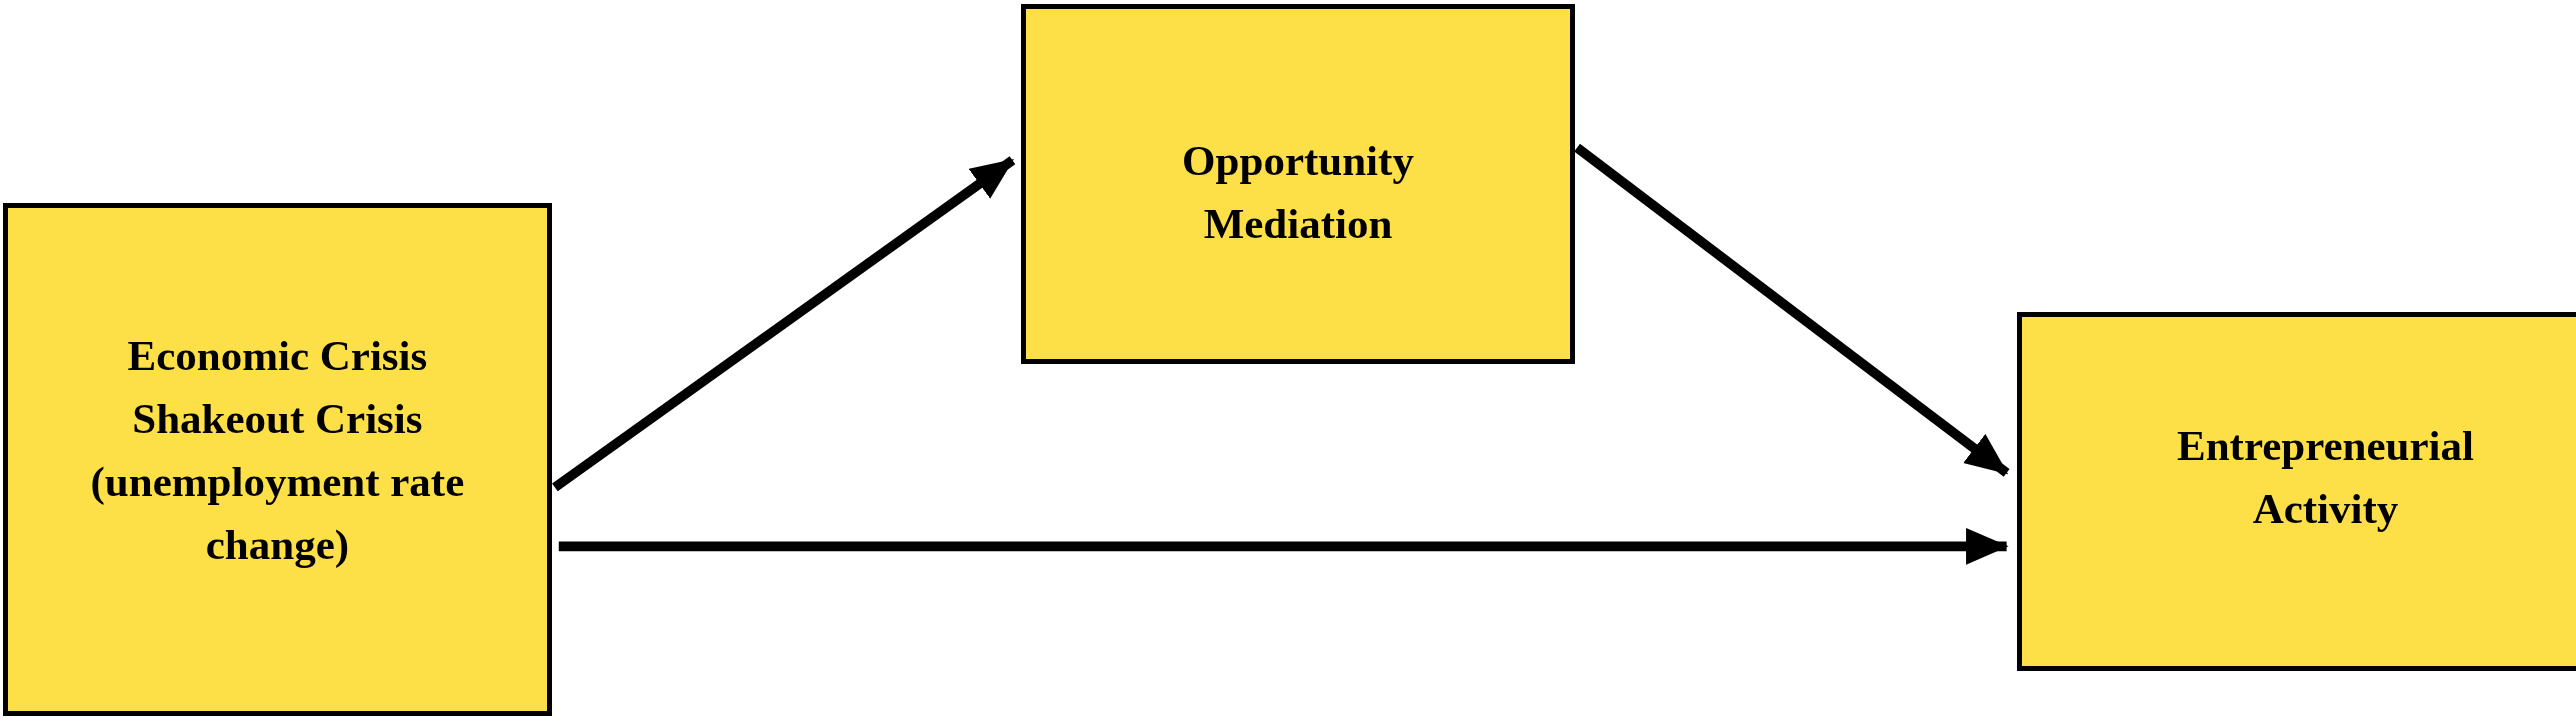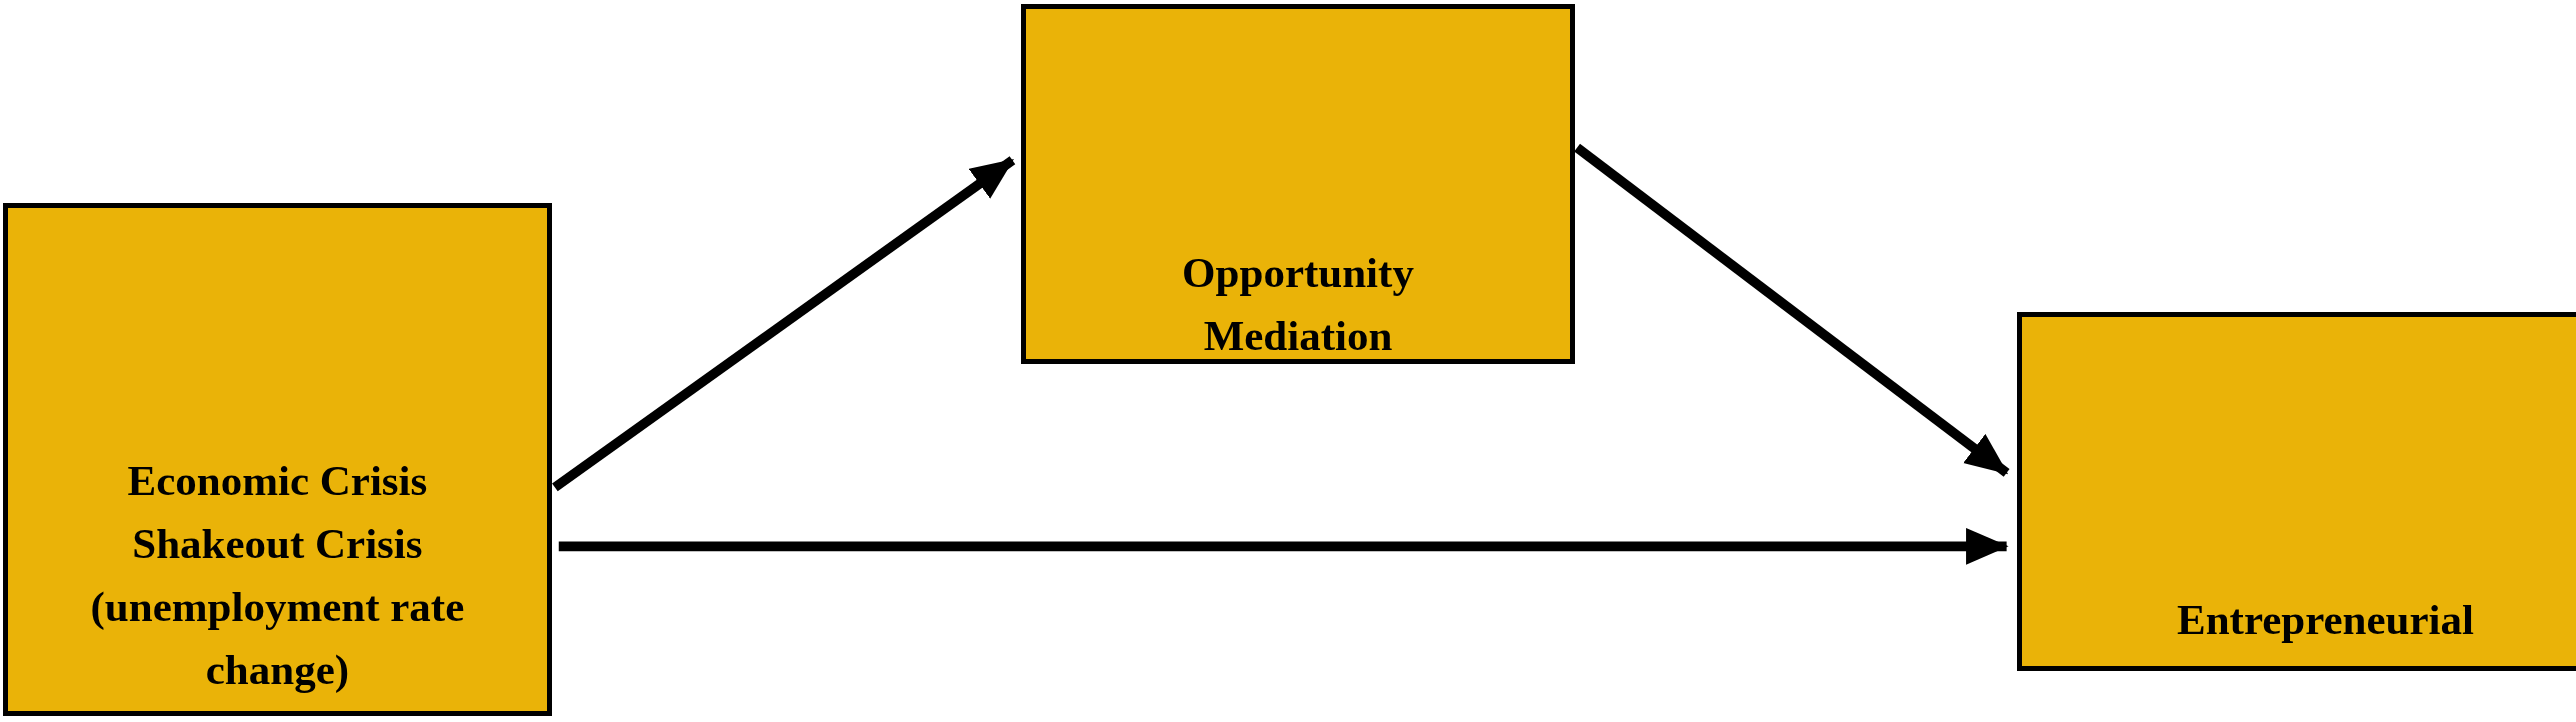--- a/index.html
+++ b/index.html
@@ -20,23 +20,23 @@
     left: 0;
     top: 0;
     width: 2576px;
     height: 722px;
     display: block;
   }
   .node {
     position: absolute;
     box-sizing: border-box;
     border: 5.8px solid #000000;
-    background: #eab308;
+    background: #fde047;
     display: flex;
-    align-items: flex-end;
+    align-items: center;
     justify-content: center;
   }
   .node-text {
     text-align: center;
     font-weight: bold;
     font-size: 43px;
     line-height: 63px;
     color: #000000;
     letter-spacing: 0px;
   }
@@ -79,17 +79,18 @@
   <div class="node node-middle">
     <div class="node-text">
       <span>Opportunity</span>
       <span>Mediation</span>
     </div>
   </div>
 
   <div class="node node-right">
     <div class="node-text">
       <span>Entrepreneurial</span>
+      <span>Activity</span>
     </div>
   </div>
 
 </div>
 
 
 </body></html>

